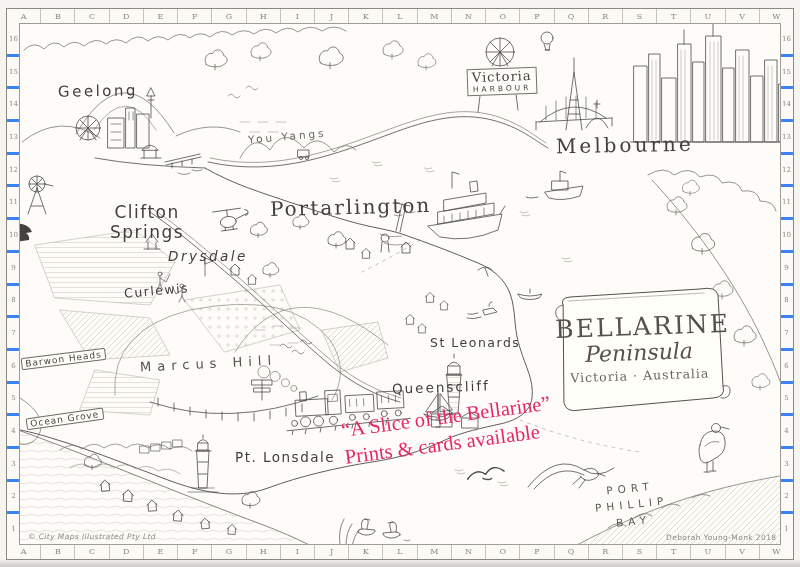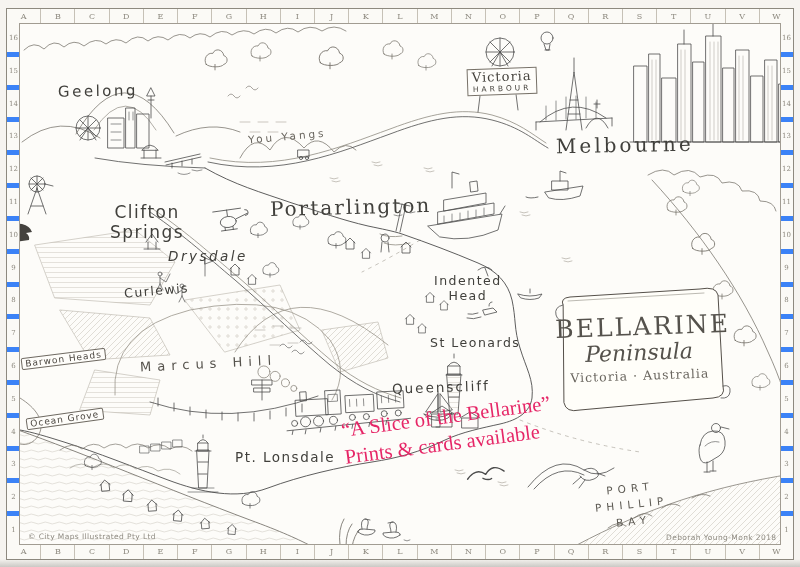--- a/index.html
+++ b/index.html
@@ -10,21 +10,21 @@
   .frame-inner{position:absolute;left:19px;top:23px;width:760px;height:520px;border:1px solid #a19c92;pointer-events:none;}
   .band{position:absolute;display:flex;background:#fbfaf6;}
   .band-top{left:7px;top:9px;width:786px;height:15px;flex-direction:row;}
   .band-bottom{left:7px;top:544px;width:786px;height:15px;flex-direction:row;}
   .band-left{left:7px;top:24px;width:13px;height:520px;flex-direction:column;}
   .band-right{left:780px;top:24px;width:13px;height:520px;flex-direction:column;}
   .gcell,.ncell{flex:1;display:flex;align-items:center;justify-content:center;
     font-family:"DejaVu Serif",serif;font-size:8px;color:#8d897f;}
   .gcell{border-left:1px solid #c6c1b6;}
   .gcell:first-child{border-left:none;}
-  .ncell{border-top:5px solid #3b82f6;font-size:7px;}
+  .ncell{border-top:3px solid #3b82f6;font-size:7px;}
   .ncell:first-child{border-top:none;}
   .lbl{position:absolute;color:#41403c;white-space:pre-line;line-height:1.18;letter-spacing:1.5px;}
   .ser{font-family:"DejaVu Serif",serif;}
   .ctr{text-align:center;}
   .sign{position:absolute;border:1px solid #6f6a62;background:#fefdfa;padding:0 3px;
         border-radius:2px;font-size:9px;color:#4a453f;letter-spacing:1px;white-space:nowrap;}
   .vh{position:absolute;border:1px solid #777168;background:#fefdfa;padding:1px 4px;text-align:center;
       color:#45423c;transform:rotate(-2deg);}
   .vh .l1{font-family:"DejaVu Serif",serif;font-size:13px;letter-spacing:1px;line-height:1.05;}
   .vh .l2{font-size:7.5px;letter-spacing:3px;line-height:1.2;}
@@ -450,22 +450,20 @@
   <div class="vh" style="left:467px;top:68px;">
     <div class="l1">Victoria</div>
     <div class="l2">HARBOUR</div>
   </div>
   <div class="lbl ser" style="left:556px;top:134px;font-size:20px;letter-spacing:3px;transform:rotate(-1deg);">Melbourne</div>
   <div class="lbl ctr" style="left:110px;top:202px;font-size:17px;">Clifton
 Springs</div>
   <div class="lbl ser" style="left:270px;top:196px;font-size:20px;letter-spacing:2px;transform:rotate(-1.5deg);">Portarlington</div>
   <div class="lbl" style="left:168px;top:249px;font-size:13.5px;letter-spacing:2.5px;font-style:italic;">Drysdale</div>
   <div class="lbl" style="left:124px;top:284px;font-size:12.5px;transform:rotate(-5deg);">Curlewis</div>
-  <div class="lbl ctr" style="left:434px;top:274px;font-size:12.5px;">Indented
-Head</div>
   <div class="lbl" style="left:430px;top:336px;font-size:12.5px;">St Leonards</div>
   <div class="lbl" style="left:140px;top:356px;font-size:13px;letter-spacing:6px;transform:rotate(-3deg);color:#55524c;">Marcus Hill</div>
   <div class="sign" style="left:21px;top:353px;transform:rotate(-7deg);">Barwon Heads</div>
   <div class="sign" style="left:26px;top:413px;transform:rotate(-8deg);">Ocean Grove</div>
   <div class="lbl" style="left:392px;top:380px;font-size:13.5px;letter-spacing:2px;transform:rotate(-2deg);">Queenscliff</div>
   <div class="lbl" style="left:235px;top:450px;font-size:13.5px;text-align:right;">Pt. Lonsdale</div>
   <div class="lbl ctr bay-lbl" style="left:595px;top:480px;">PORT
 PHILLIP
 BAY</div>
 
@@ -473,17 +471,17 @@
     <div class="b1">BELLARINE</div>
     <div class="b2">Peninsula</div>
     <div class="b3">Victoria · Australia</div>
   </div>
 
   <div class="promo">
     <div>“A Slice of the Bellarine”</div>
     <div>Prints &amp; cards available</div>
   </div>
 
-  <div class="credit" style="left:28px;top:532px;">© City Maps Illustrated  Pty Ltd</div>
+  <div class="credit" style="left:28px;top:532px;font-style:italic;">© City Maps Illustrated  Pty Ltd</div>
   <div class="credit" style="left:666px;top:533px;text-align:right;">Deborah Young-Monk 2018</div>
 
   <div class="page-shadow"></div>
 </div>
 
 </body></html>

